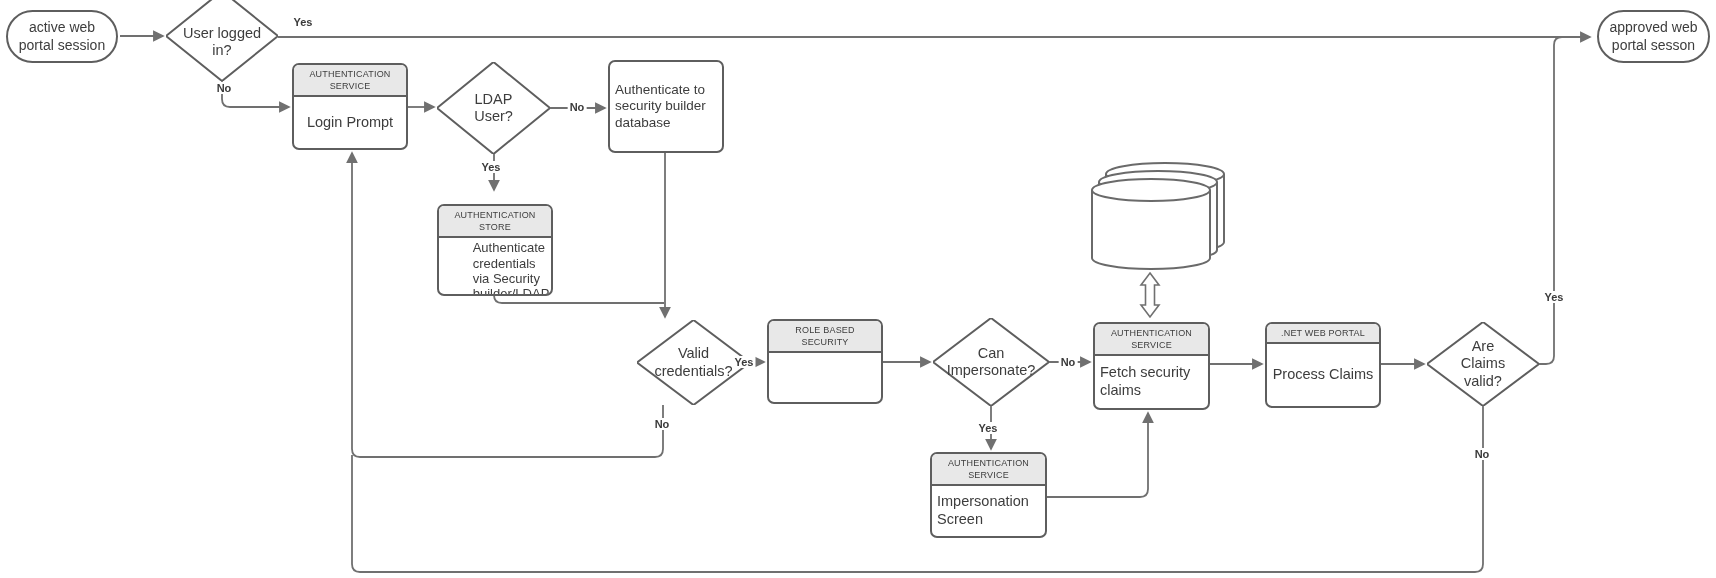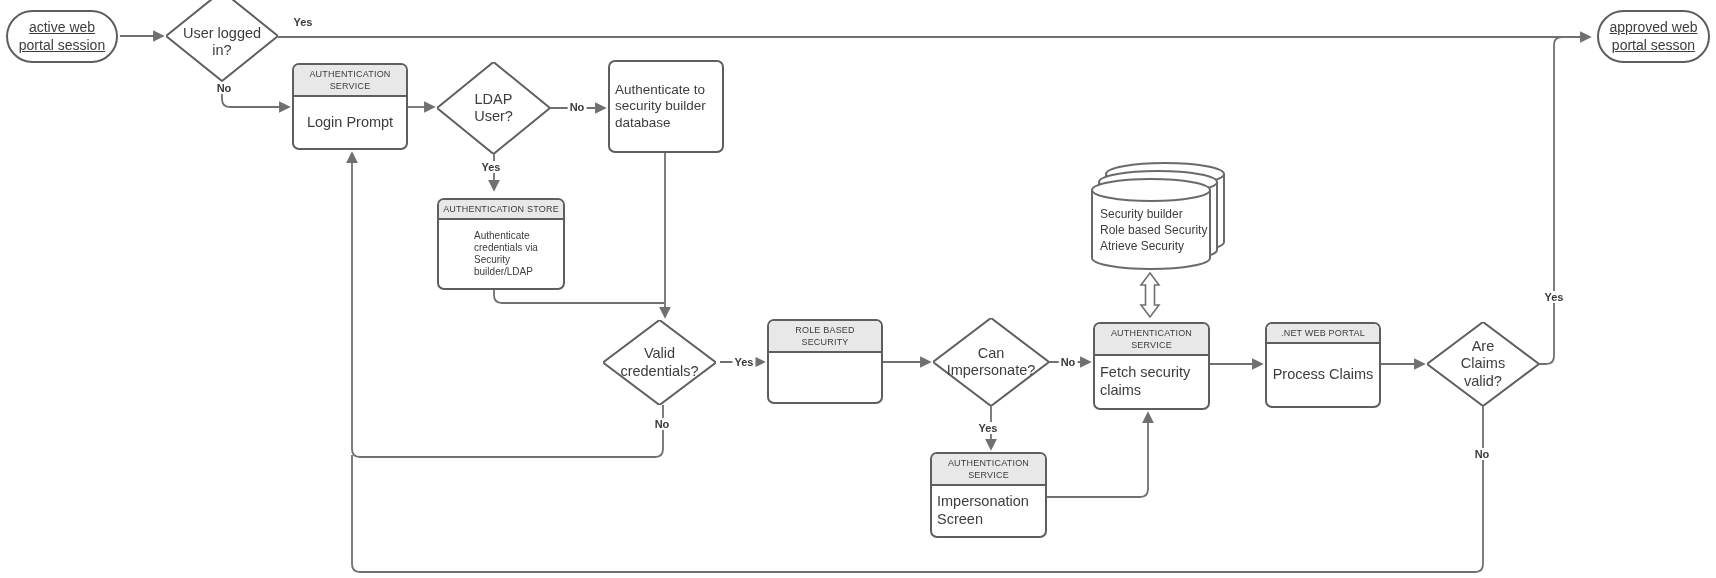--- a/index.html
+++ b/index.html
@@ -5,37 +5,37 @@
   html,body{margin:0;padding:0;background:#fff;}
   #canvas{
     position:relative;width:1716px;height:578px;overflow:hidden;background:#ffffff;
     font-family:"Liberation Sans","DejaVu Sans",sans-serif;color:#3d3d3d;
   }
   #wires{position:absolute;left:0;top:0;z-index:1;}
   .node{position:absolute;z-index:2;box-sizing:border-box;}
   .terminator{
     border:2.5px solid #5e5e5e;border-radius:27px;background:#fff;
     display:flex;align-items:center;justify-content:center;text-align:center;
-    font-size:14px;line-height:1.22;padding:2px 8px;text-decoration:underline;
+    font-size:14px;line-height:1.22;padding:2px 8px;
   }
   .task{
     border:2px solid #5e5e5e;border-radius:7px;background:#fff;
     display:flex;flex-direction:column;overflow:hidden;
   }
   .task-header{
     background:#e8e8e8;border-bottom:2px solid #5e5e5e;
     display:flex;align-items:center;justify-content:center;text-align:center;
     font-size:9px;letter-spacing:.2px;line-height:1.35;flex:0 0 auto;padding:3px 4px;
     color:#3d3d3d;
   }
   .task-body{
     flex:1 1 auto;display:flex;align-items:center;justify-content:center;text-align:left;
     font-size:14.5px;line-height:1.22;padding:2px 5px;
   }
-  .task-body.small{font-size:10px;line-height:1.18;padding:8px 3px;margin-left:32px;}
+  .task-body.small{font-size:13px;line-height:1.18;padding:2px 3px;margin-left:32px;}
   .task-body.mid{font-size:13.5px;}
   .diamond{display:flex;align-items:center;justify-content:center;}
   .diamond svg{position:absolute;left:0;top:0;}
   .diamond-label{
     position:relative;z-index:1;text-align:center;font-size:14.5px;line-height:1.2;
   }
   .edge-label{
     position:absolute;z-index:3;transform:translate(-50%,-50%);
     font-size:11px;font-weight:bold;color:#3b3b3b;background:#fff;padding:0 2px;
     white-space:nowrap;
@@ -109,21 +109,21 @@
     <div class="diamond-label" style="max-width:92px;margin-top:12px">User logged in?</div>
   </div>
 
   <div class="node diamond" style="left:437px;top:62px;width:113px;height:92px">
     <svg width="113" height="92">
         <polygon points="0,46 56.5,0 113,46 56.5,92" fill="#fff" stroke="#5e5e5e" stroke-width="2"></polygon>
       </svg>
     <div class="diamond-label" style="max-width:54px">LDAP User?</div>
   </div>
 
-  <div class="node diamond" style="left:603px;top:320px;width:113px;height:85px">
+  <div class="node diamond" style="left:637px;top:320px;width:113px;height:85px">
     <svg width="113" height="85">
         <polygon points="0,42.5 56.5,0 113,42.5 56.5,85" fill="#fff" stroke="#5e5e5e" stroke-width="2"></polygon>
       </svg>
     <div class="diamond-label" style="max-width:92px">Valid credentials?</div>
   </div>
 
   <div class="node diamond" style="left:933px;top:318px;width:116px;height:88px">
     <svg width="116" height="88">
         <polygon points="0,44 58,0 116,44 58,88" fill="#fff" stroke="#5e5e5e" stroke-width="2"></polygon>
       </svg>
@@ -139,21 +139,21 @@
 
   <div class="node task" style="left:292px;top:63px;width:116px;height:87px">
     <div class="task-header">AUTHENTICATION SERVICE</div>
     <div class="task-body">Login Prompt</div>
   </div>
 
   <div class="node task" style="left:608px;top:60px;width:116px;height:93px">
     <div class="task-body mid">Authenticate to security builder database</div>
   </div>
 
-  <div class="node task" style="left:437px;top:198px;width:128px;height:92px">
+  <div class="node task" style="left:437px;top:204px;width:116px;height:92px">
     <div class="task-header" style="max-height:30px">AUTHENTICATION STORE</div>
     <div class="task-body small">Authenticate credentials via Security builder/LDAP</div>
   </div>
 
   <div class="node task" style="left:767px;top:319px;width:116px;height:85px">
     <div class="task-header">ROLE BASED SECURITY</div>
   </div>
 
   <div class="node task" style="left:1093px;top:322px;width:117px;height:88px">
     <div class="task-header">AUTHENTICATION SERVICE</div>
@@ -163,25 +163,20 @@
   <div class="node task" style="left:1265px;top:322px;width:116px;height:86px">
     <div class="task-header">.NET WEB PORTAL</div>
     <div class="task-body">Process Claims</div>
   </div>
 
   <div class="node task" style="left:930px;top:452px;width:117px;height:86px">
     <div class="task-header">AUTHENTICATION SERVICE</div>
     <div class="task-body">Impersonation Screen</div>
   </div>
 
-  <div class="db-text" style="left:1100px;top:206px;width:112px">
-    <div>Security builder</div>
-    <div>Role based Security</div>
-    <div>Atrieve Security</div>
-  </div>
 
   <div class="edge-label" style="left:303px;top:22px">Yes</div>
   <div class="edge-label" style="left:224px;top:88px">No</div>
   <div class="edge-label" style="left:577px;top:107px">No</div>
   <div class="edge-label" style="left:491px;top:167px">Yes</div>
   <div class="edge-label" style="left:744px;top:362px">Yes</div>
   <div class="edge-label" style="left:662px;top:424px">No</div>
   <div class="edge-label" style="left:1068px;top:362px">No</div>
   <div class="edge-label" style="left:988px;top:428px">Yes</div>
   <div class="edge-label" style="left:1554px;top:297px">Yes</div>

